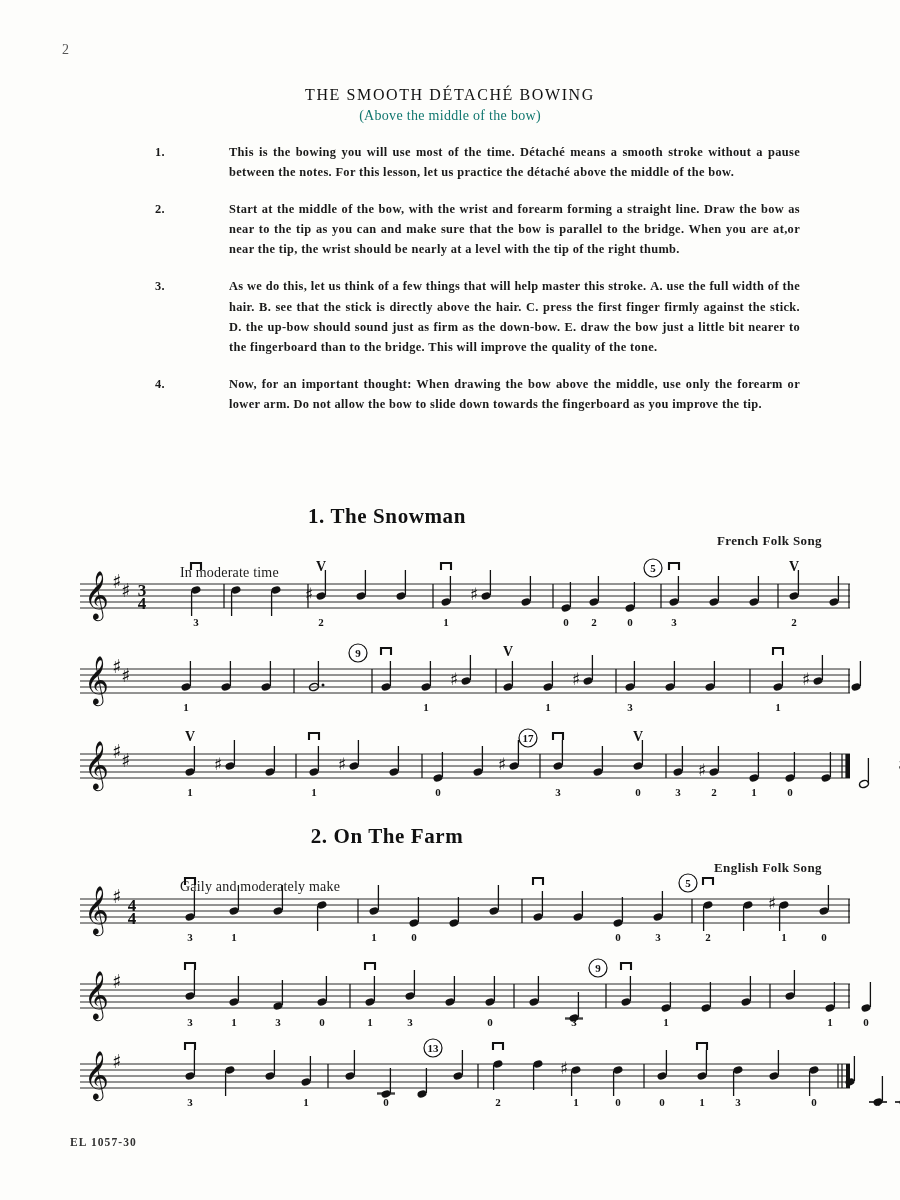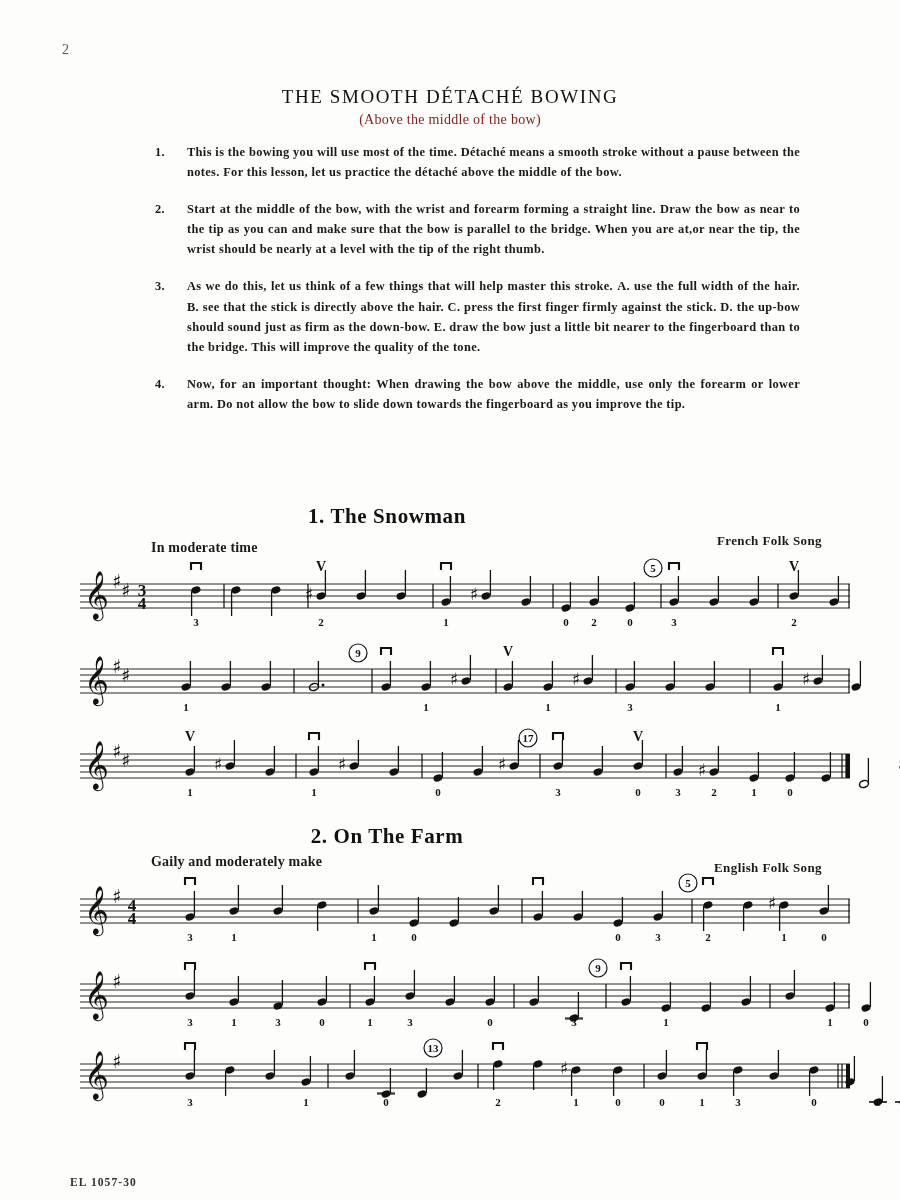--- a/index.html
+++ b/index.html
@@ -30,31 +30,31 @@
   }
 
   .title-block {
     position: absolute;
     left: 0;
     top: 86px;
     width: 900px;
     text-align: center;
   }
   .main-title {
-    font-size: 19px;
+    font-size: 16px;
     letter-spacing: 1.6px;
     font-weight: 400;
     color: #111;
     font-family: "Liberation Serif", serif;
   }
   .subtitle {
     font-size: 14px;
     margin-top: 4px;
     letter-spacing: 0.3px;
-    color: #7f1d1d;
+    color: #0f766e;
   }
 
   
   .instructions {
     position: absolute;
     left: 155px;
     top: 142px;
     width: 645px;
   }
   .para {
@@ -67,20 +67,21 @@
   .para-num {
     width: 32px;
     flex: 0 0 32px;
     font-weight: 600;
   }
   .para-text {
     flex: 1 1 auto;
     text-align: justify;
     text-justify: inter-word;
     font-weight: 600;
+    margin-left: 42px;
   }
   .para-text b { font-weight: 800; }
 
   
   .song-title {
     position: absolute;
     width: 774px;
     text-align: center;
     font-size: 21px;
     font-weight: 700;
@@ -89,33 +90,34 @@
   }
   .credit {
     position: absolute;
     right: 78px;
     font-size: 13px;
     font-weight: 600;
     letter-spacing: 0.4px;
   }
   .tempo {
     position: absolute;
-    left: 151px;
+    left: 180px;
     font-size: 14px;
-    font-weight: 700;
+    font-weight: 400;
     letter-spacing: 0.2px;
+    margin-top: 25px;
   }
 
   .staff-row { position: absolute; left: 78px; width: 748px; height: 84px; }
   svg.staff { display: block; overflow: visible; }
 
   .footer {
     position: absolute;
     left: 70px;
-    top: 1176px;
+    top: 1136px;
     font-size: 11.5px;
     font-weight: 700;
     letter-spacing: 1.1px;
     color: #333;
   }
 </style>
 </head>
 <body>
 
 <div class="page">

